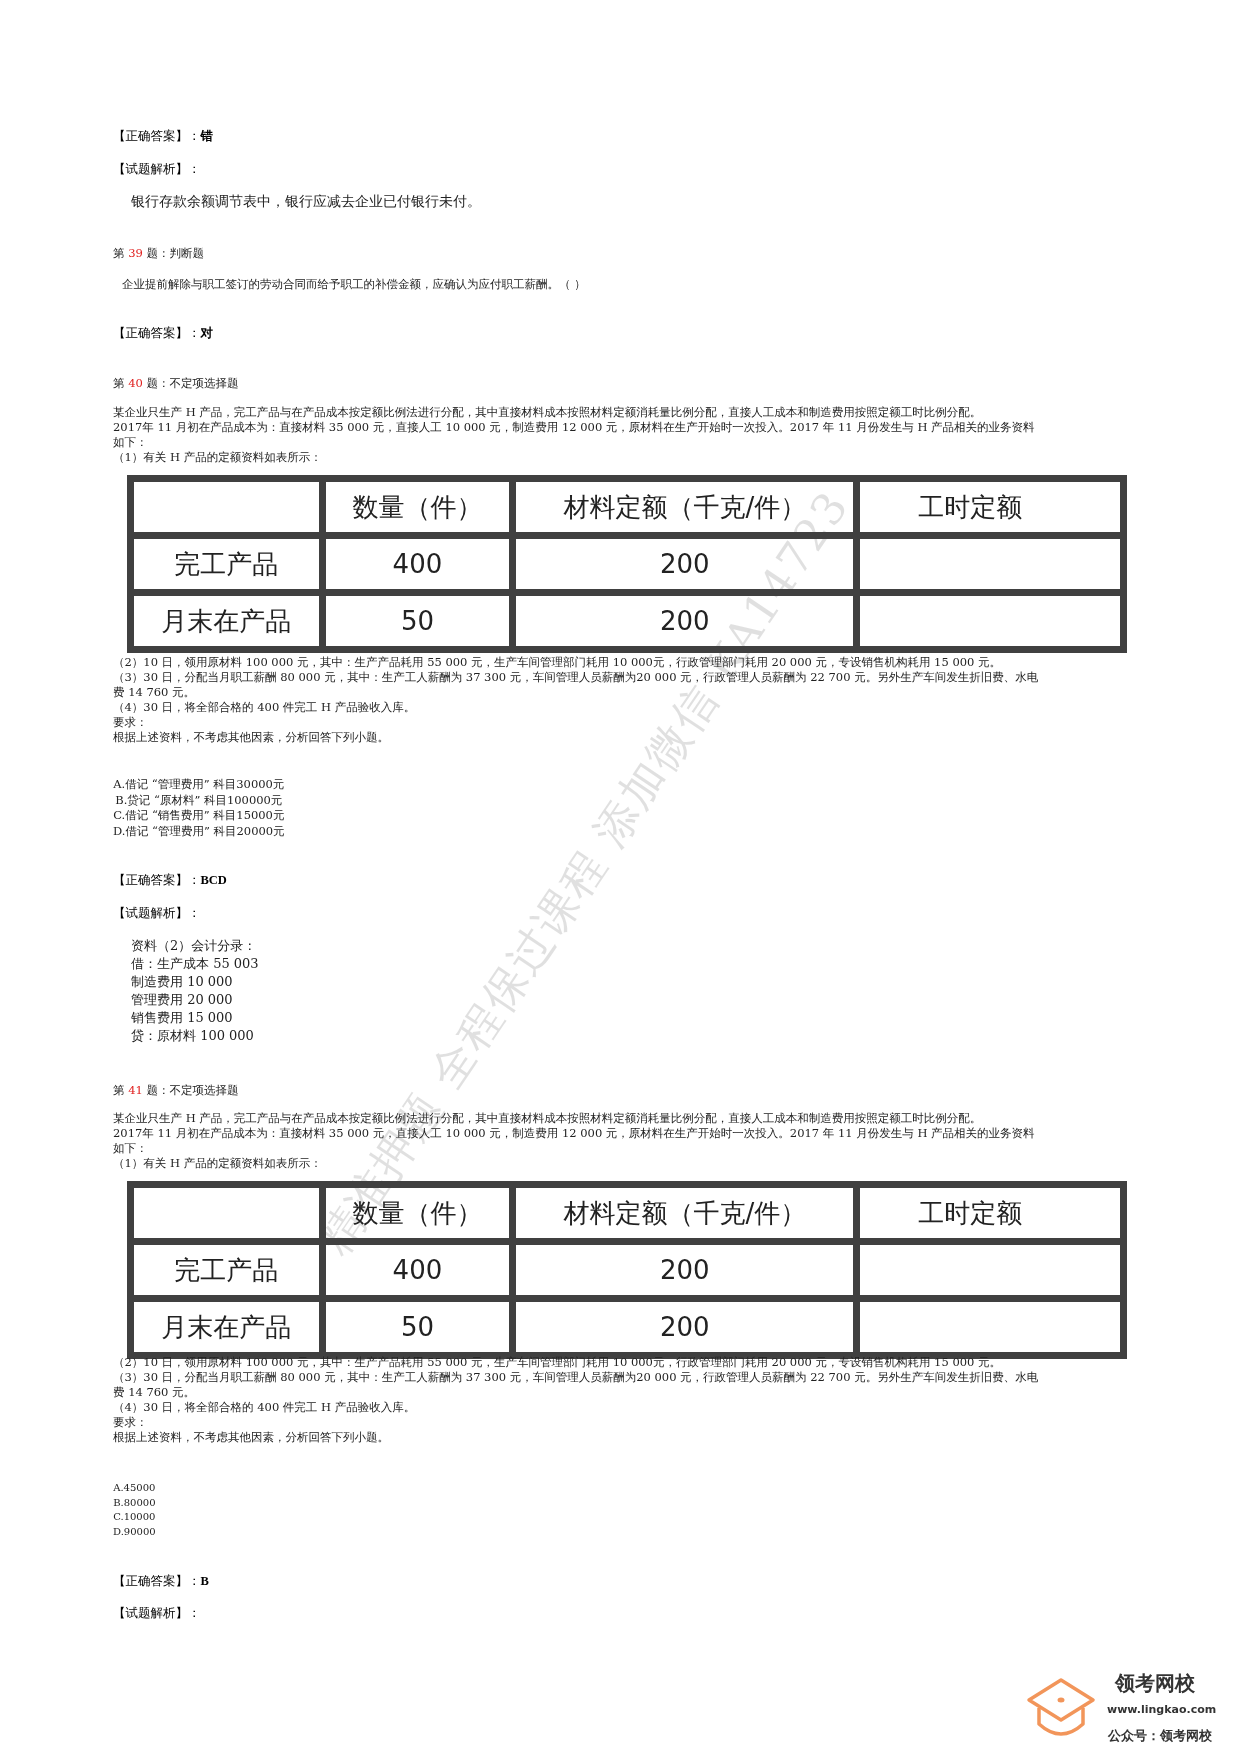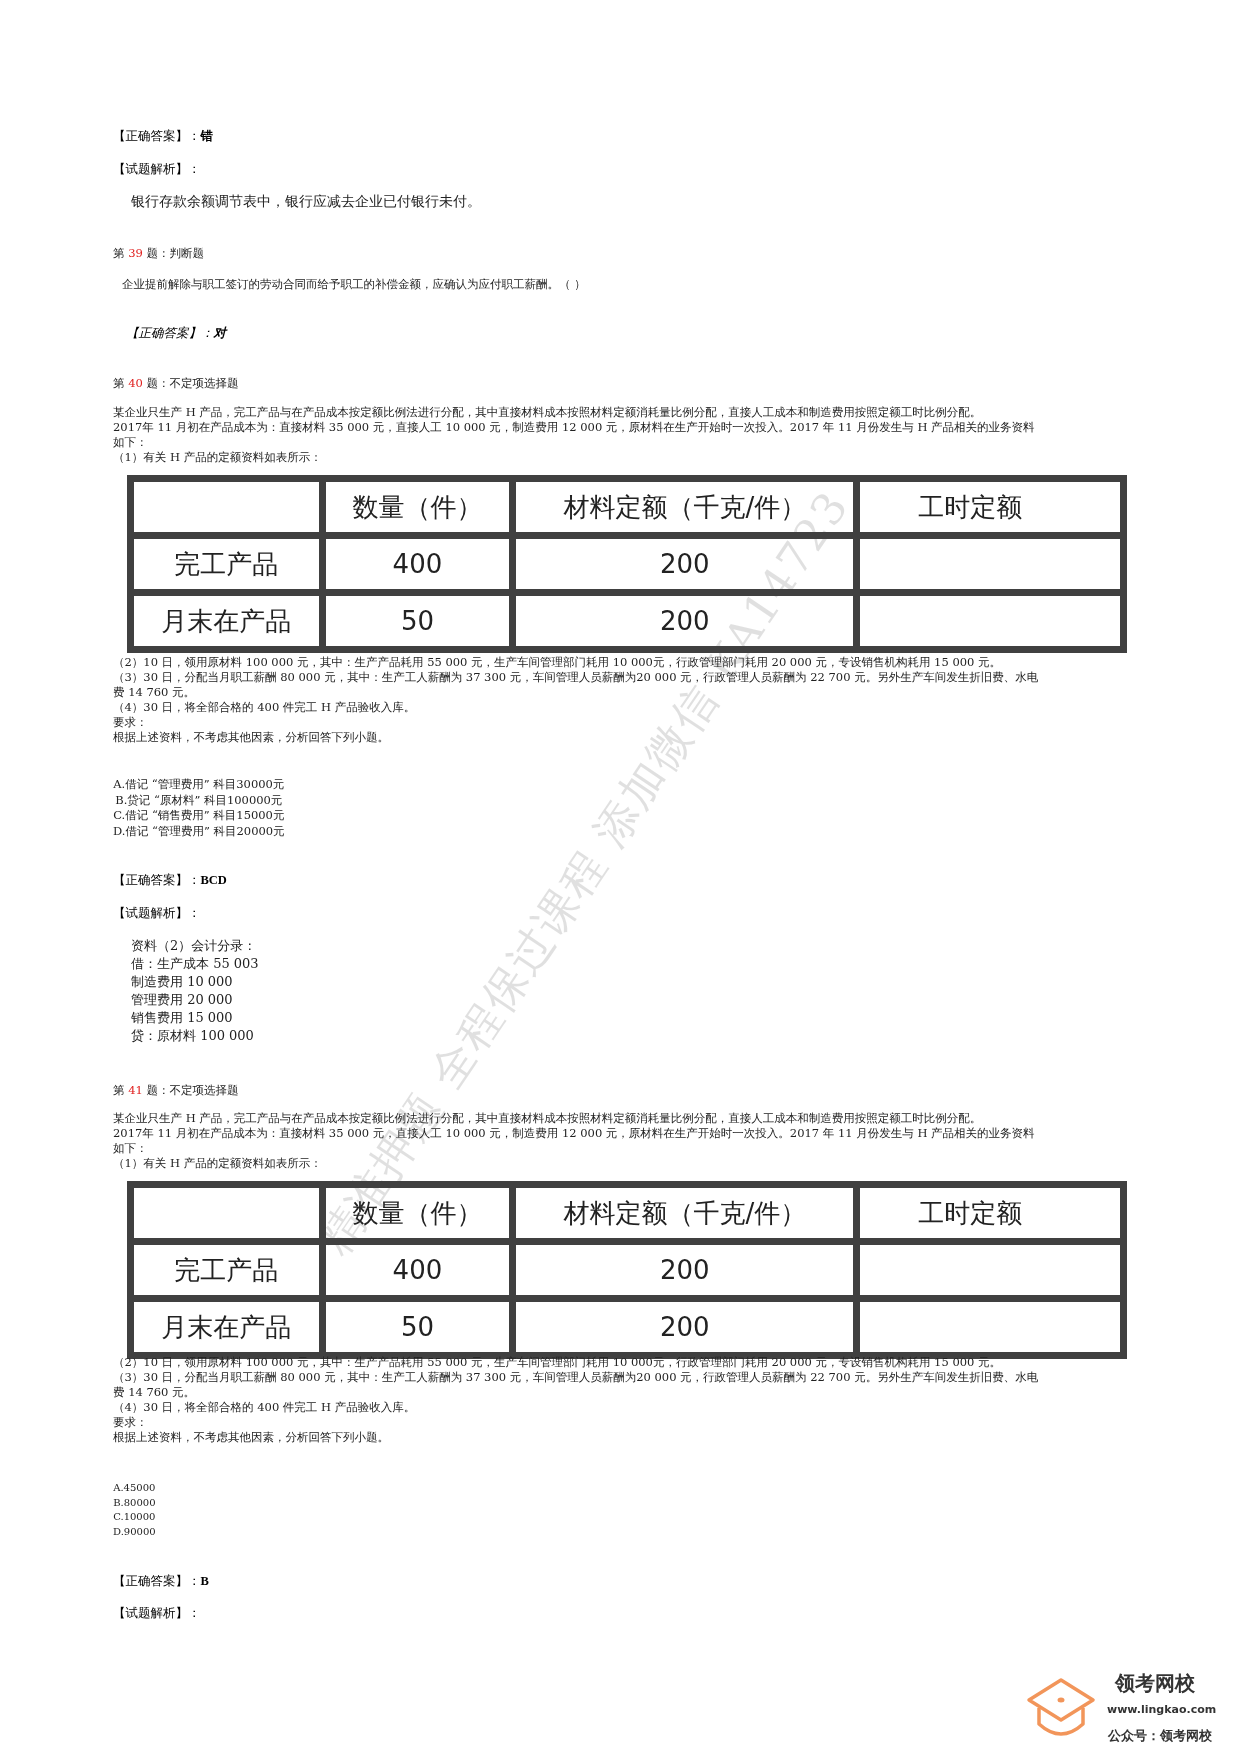--- a/index.html
+++ b/index.html
@@ -38,21 +38,21 @@
 </div>
 <div class="abs label-red" style="left:113px; top:161px;">【试题解析】：</div>
 <div class="abs explain" style="left:131px; top:193px;">银行存款余额调节表中，银行应减去企业已付银行未付。</div>
 
 <div class="abs small" style="left:113px; top:246px;">
   <span>第</span>
   <span class="qnum">39</span>
   <span>题：判断题</span>
 </div>
 <div class="abs small" style="left:97px; top:277px;margin-left:25px;">企业提前解除与职工签订的劳动合同而给予职工的补偿金额，应确认为应付职工薪酬。（  ）</div>
-<div class="abs label-red" style="left:126px; top:325px;font-style:italic;">
+<div class="abs label-red" style="left:113px; top:325px;">
   <span>【正确答案】：</span><b>对</b>
 </div>
 
 <div class="abs small" style="left:113px; top:376px;">
   <span>第</span>
   <span class="qnum">40</span>
   <span>题：不定项选择题</span>
 </div>
 <div class="abs small" style="left:113px; top:405px;">
   <div>某企业只生产  H 产品，完工产品与在产品成本按定额比例法进行分配，其中直接材料成本按照材料定额消耗量比例分配，直接人工成本和制造费用按照定额工时比例分配。</div>

